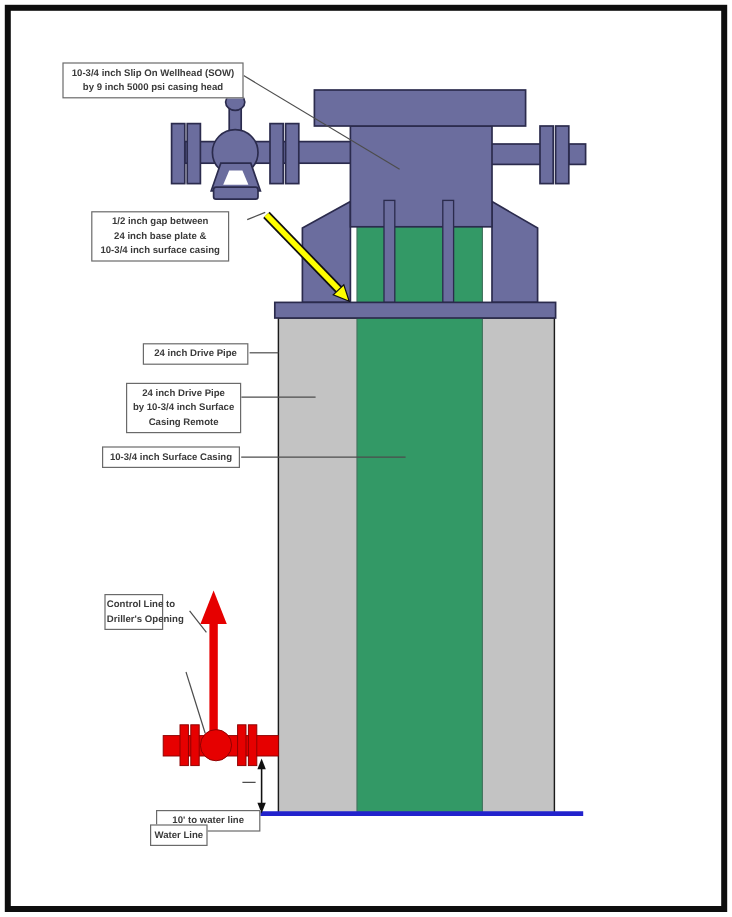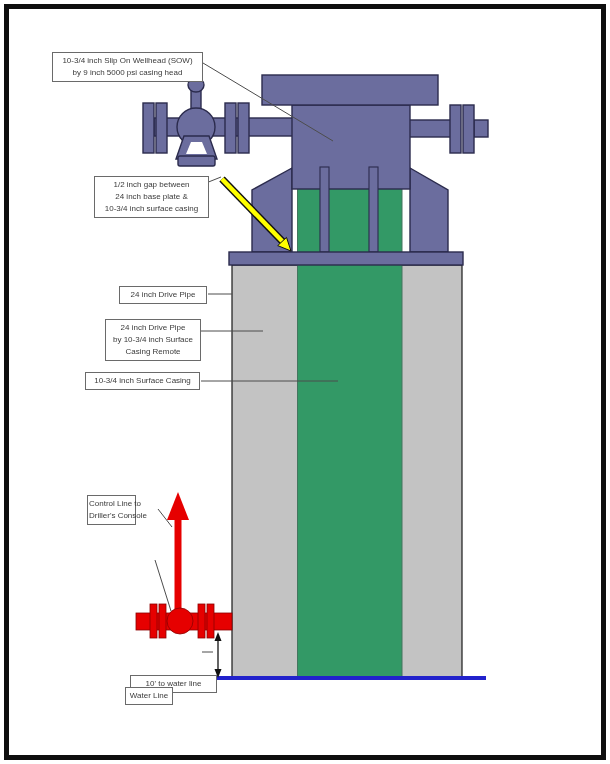--- a/index.html
+++ b/index.html
@@ -11,21 +11,21 @@
   
   .wh{fill:#6b6d9e;stroke:#2b2b4d;stroke-width:1.4;}
   .wh-thin{fill:#6b6d9e;stroke:#2b2b4d;stroke-width:1.1;}
   .gray{fill:#c3c3c3;stroke:#1a1a1a;stroke-width:1.2;}
   .green{fill:#339966;stroke:#44755f;stroke-width:1;}
   .red{fill:#e60000;stroke:#8d0000;stroke-width:0.8;}
   .leader{stroke:#4d4d4d;stroke-width:1;fill:none;}
   .blk{fill:#111111;}
   
   .lbl{position:absolute;background:#ffffff;border:1px solid #6a6a6a;
-       color:#3a3a3a;font-size:8px;font-weight:normal;line-height:12px;
+       color:#3a3a3a;font-size:8px;font-weight:bold;line-height:12px;
        text-align:center;padding:2px 1px;box-sizing:border-box;z-index:5;}
   .lbl div{white-space:nowrap;}
 </style>
 </head>
 <body>
 
 <div id="page">
   <svg id="diagram-svg" width="610" height="764" viewBox="0 0 610 764">
 
     <rect class="gray" x="232" y="265" width="230" height="413"></rect>
@@ -84,21 +84,21 @@
     <line x1="218" y1="637" x2="218" y2="675" stroke="#111111" stroke-width="1.3"></line>
     <polygon class="blk" points="218,632 214.5,641 221.5,641"></polygon>
     <polygon class="blk" points="218,678 214.5,669 221.5,669"></polygon>
   </svg>
 
   <div class="lbl" style="left:52px;top:52px;width:151px;">
     <div>10-3/4 inch Slip On Wellhead (SOW)</div>
     <div>by 9 inch 5000 psi casing head</div>
   </div>
 
-  <div class="lbl" style="left:94px;top:176px;width:115px;">
+  <div class="lbl" style="left:76px;top:176px;width:115px;">
     <div>1/2 inch gap between</div>
     <div>24 inch base plate &amp;</div>
     <div>10-3/4 inch surface casing</div>
   </div>
 
   <div class="lbl" style="left:119px;top:286px;width:88px;">
     <div>24 inch Drive Pipe</div>
   </div>
 
   <div class="lbl" style="left:105px;top:319px;width:96px;">
@@ -106,21 +106,21 @@
     <div>by 10-3/4 inch Surface</div>
     <div>Casing Remote</div>
   </div>
 
   <div class="lbl" style="left:85px;top:372px;width:115px;">
     <div>10-3/4 inch Surface Casing</div>
   </div>
 
   <div class="lbl" style="left:87px;top:495px;width:49px;">
     <div>Control Line to</div>
-    <div>Driller's Console</div>
+    <div>Driller's Opening</div>
   </div>
 
 
   <div class="lbl" style="left:130px;top:675px;width:87px;">
     <div>10' to water line</div>
   </div>
 
   <div class="lbl" style="left:125px;top:672px;width:48px;margin-top:15px;">
     <div>Water Line</div>
   </div>

